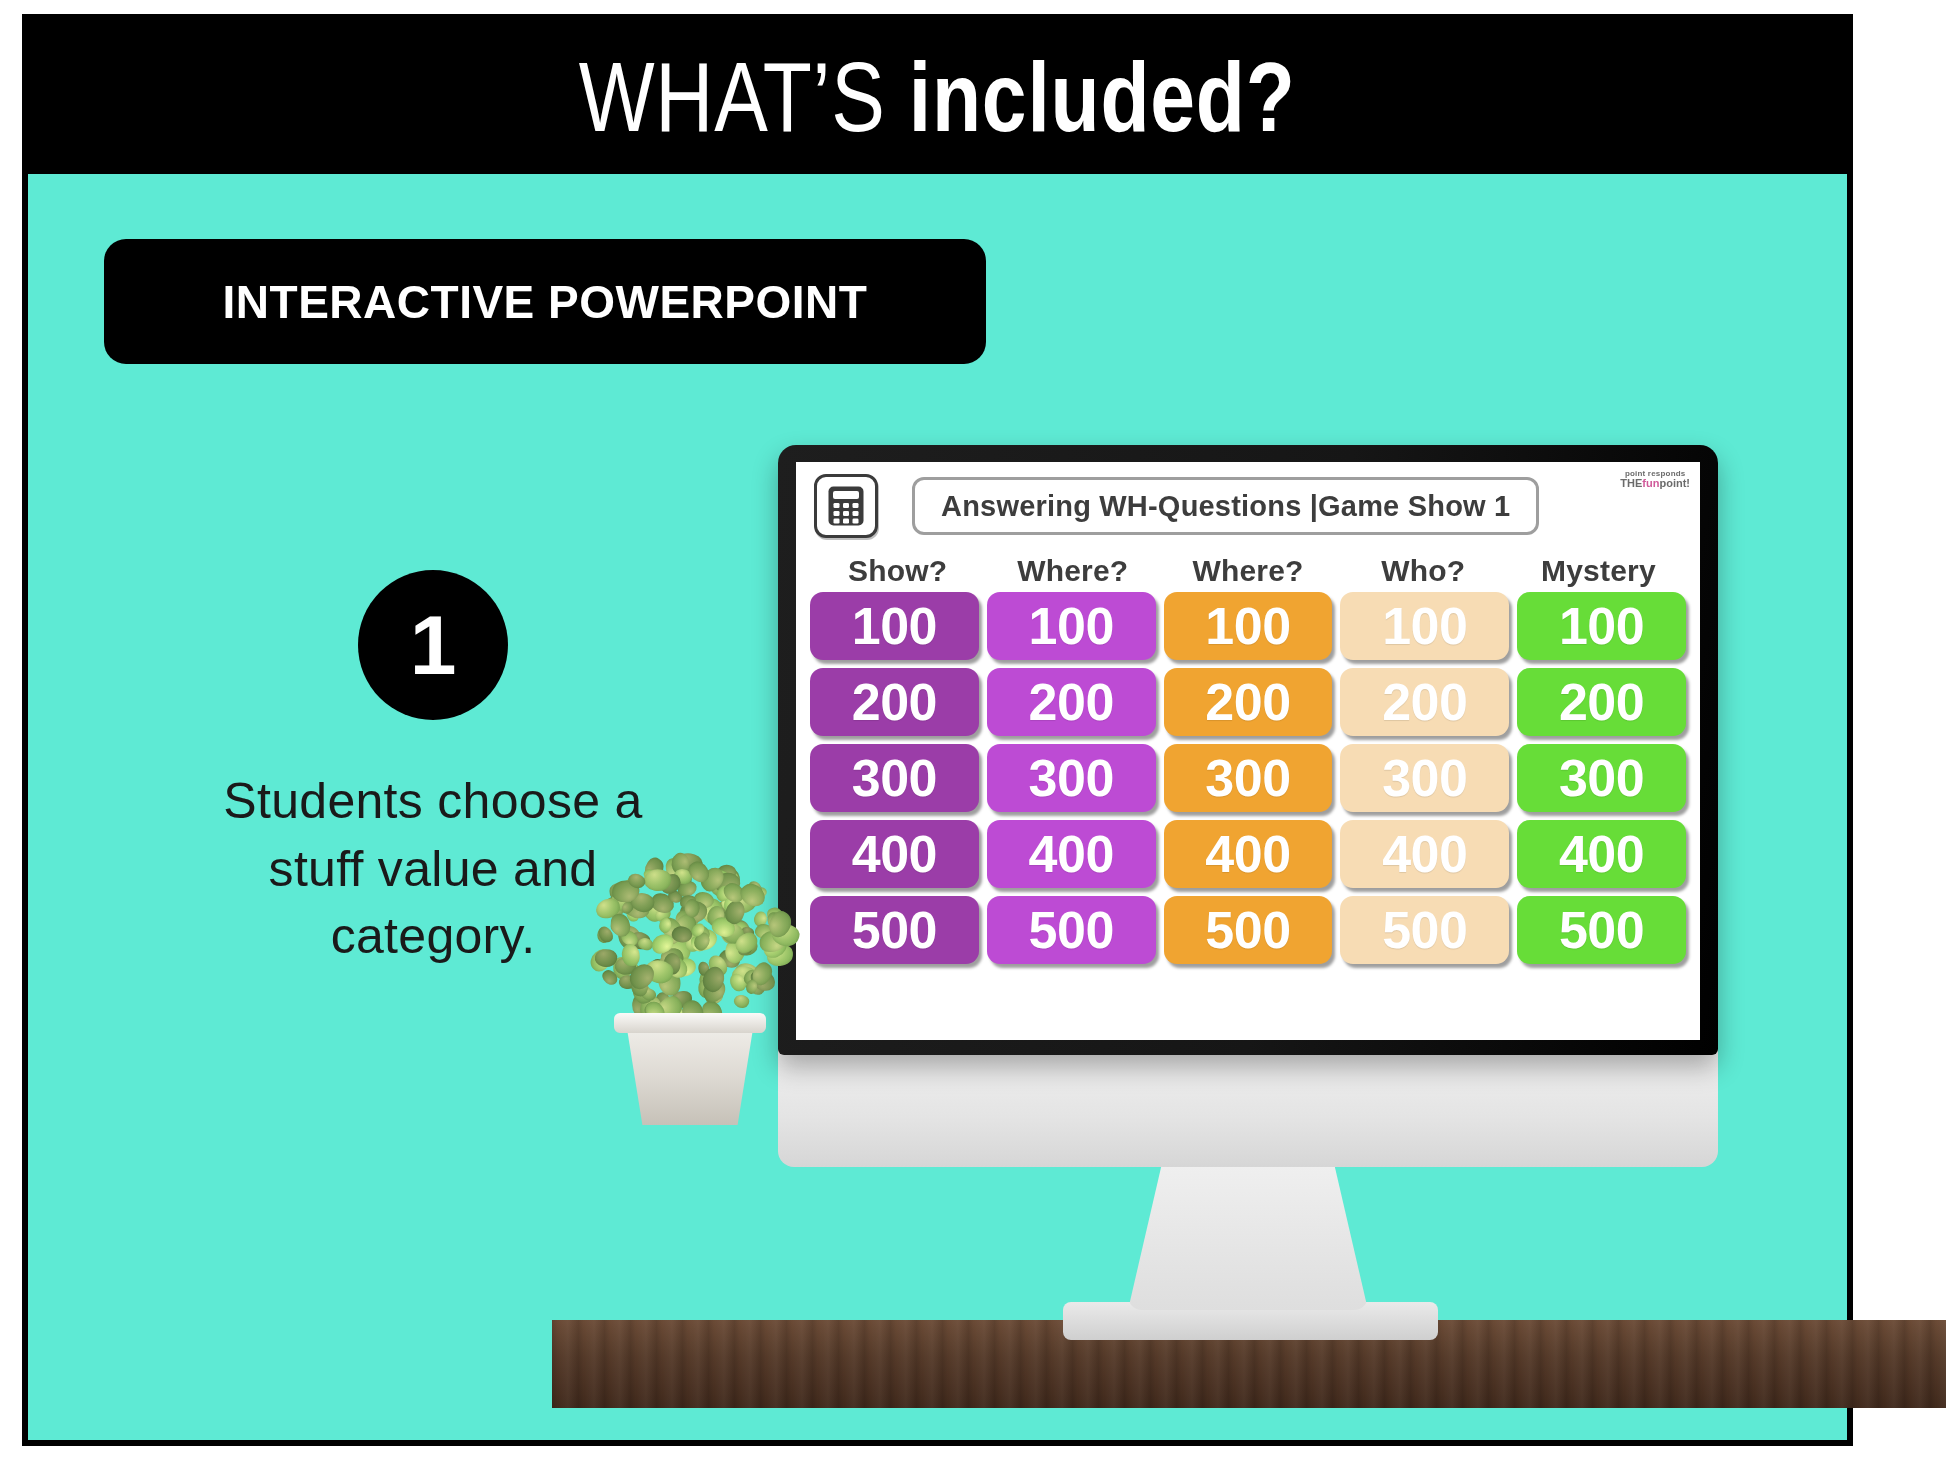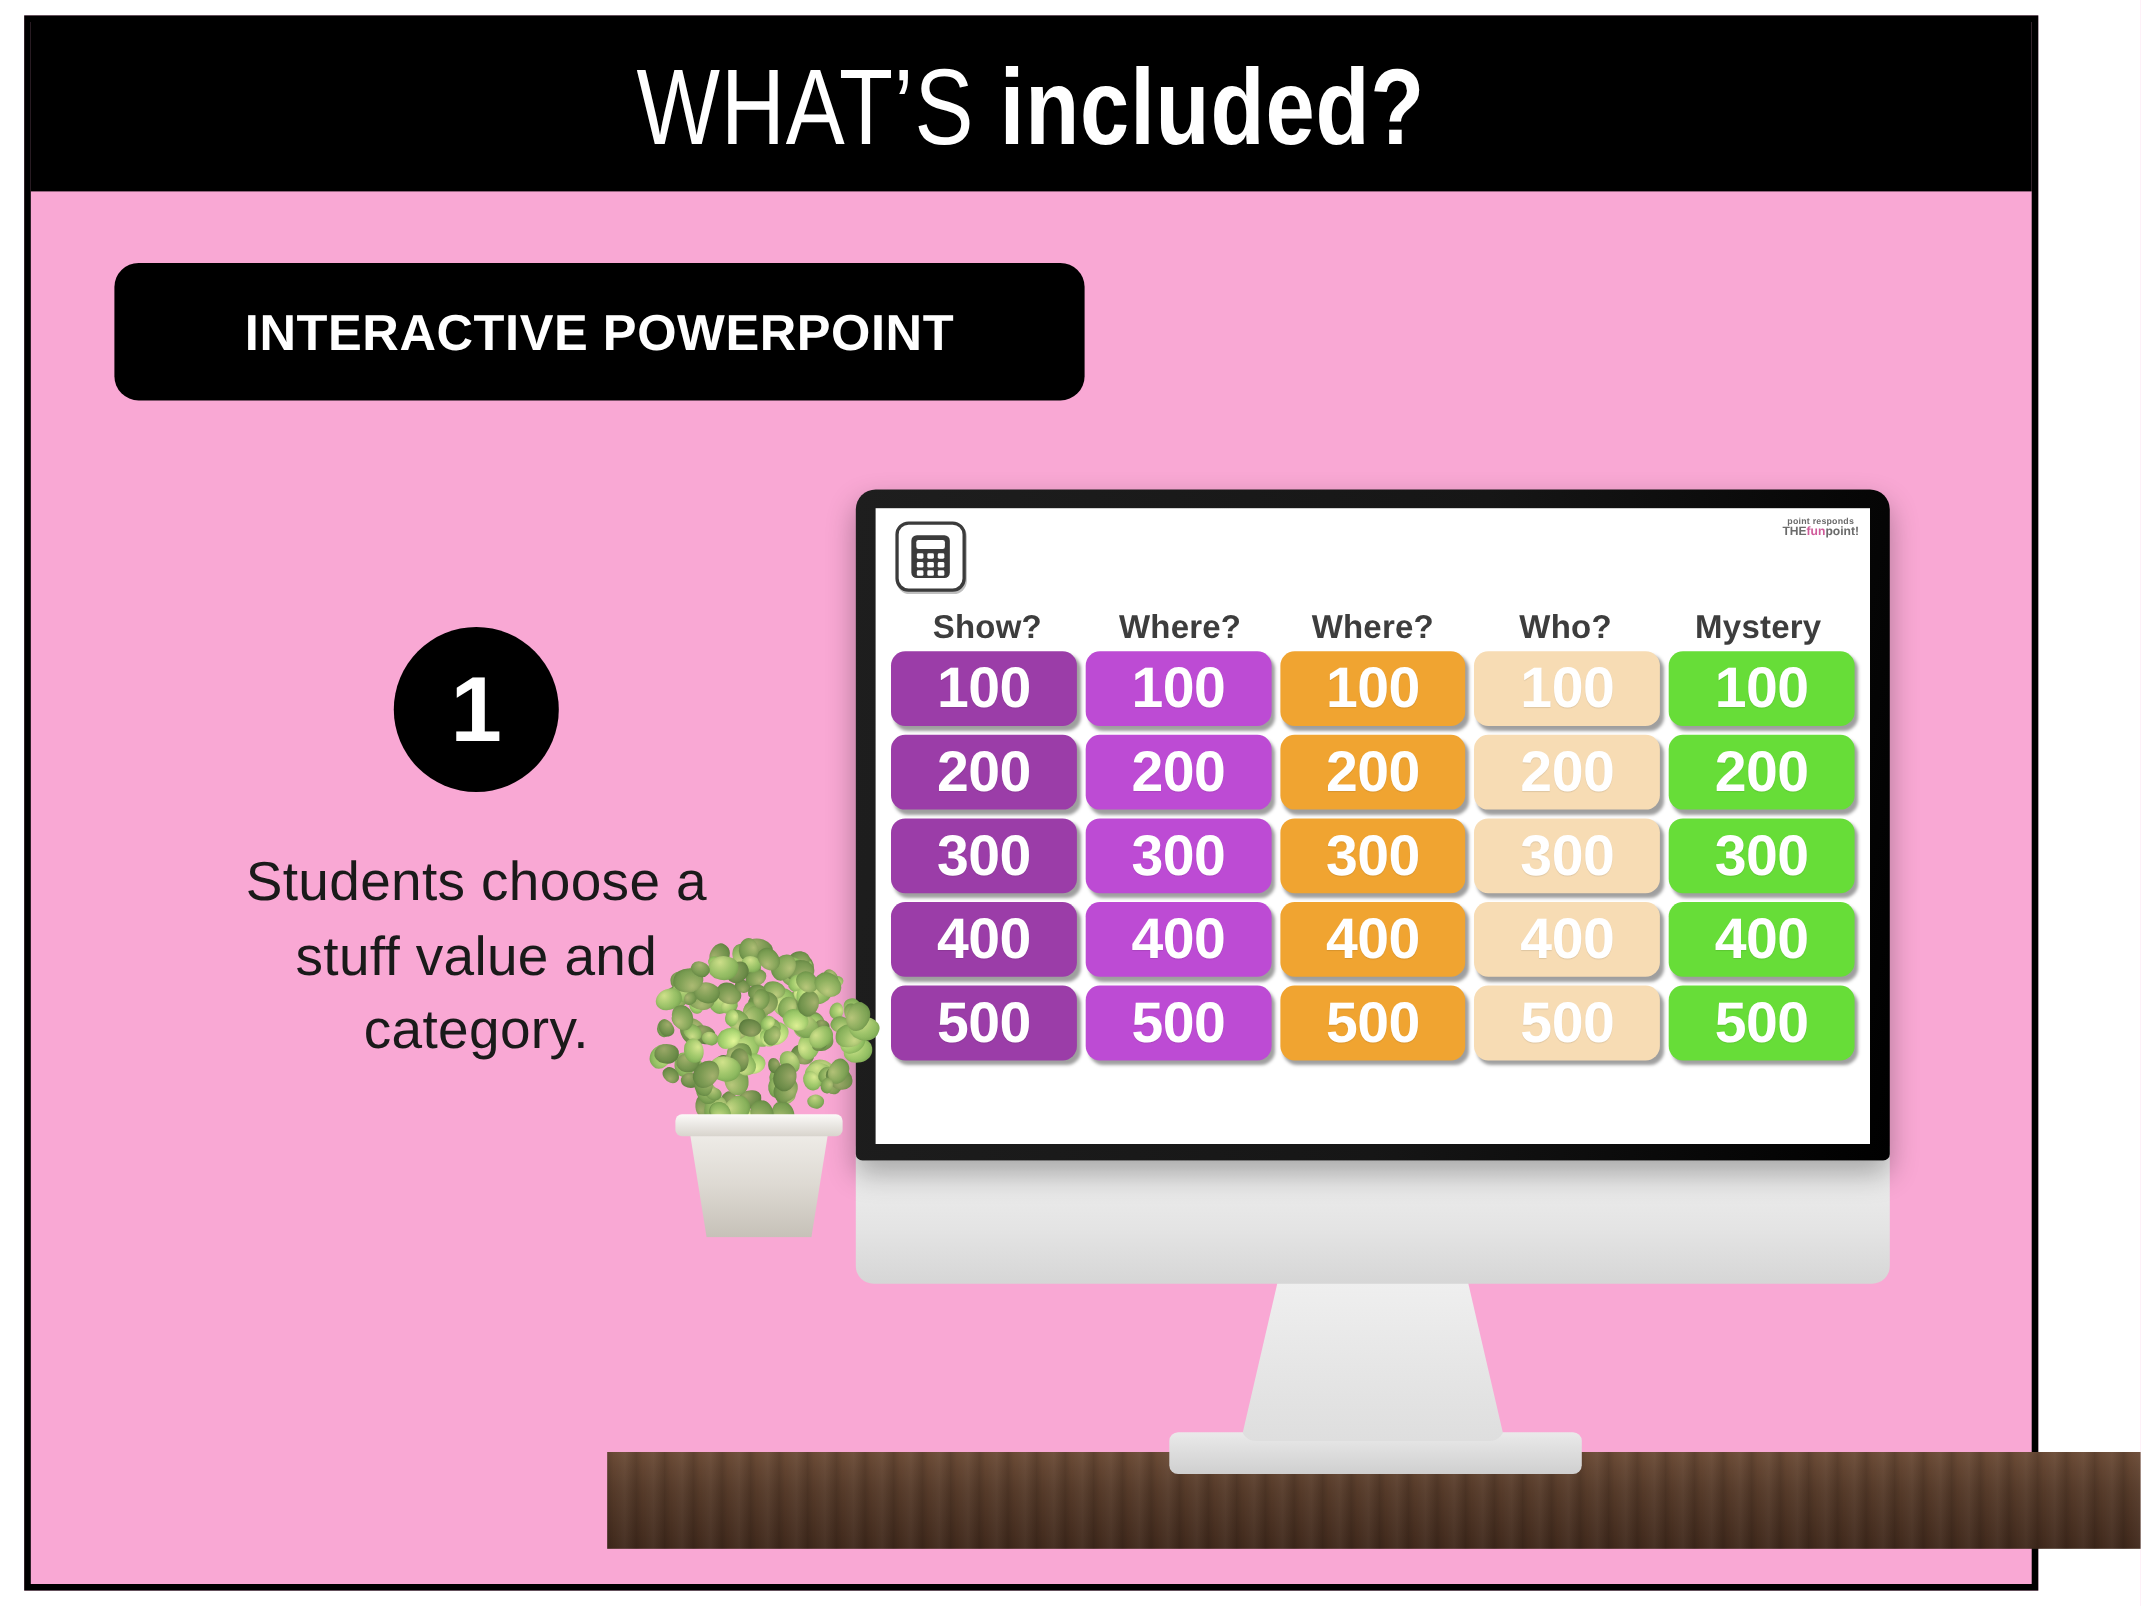--- a/index.html
+++ b/index.html
@@ -9,21 +9,21 @@
     position:relative;
     overflow:hidden;
   }
 
   
   #page-frame{
     position:absolute;
     left:22px; top:14px;
     width:1831px; height:1432px;
     border:6px solid #000;
-    background:#f9a8d4;
+    background:#5eead4;
   }
 
   
   #header-banner{
     position:absolute;
     left:0; top:0;
     width:100%; height:154px;
     background:#000000;
     display:flex; align-items:center; justify-content:center;
   }
@@ -302,20 +302,23 @@
             <rect x="25.5" y="18" width="6" height="5" rx="1.3" fill="#ffffff"></rect>
             <rect x="6.5" y="26" width="6" height="5" rx="1.3" fill="#ffffff"></rect>
             <rect x="16" y="26" width="6" height="5" rx="1.3" fill="#ffffff"></rect>
             <rect x="25.5" y="26" width="6" height="5" rx="1.3" fill="#ffffff"></rect>
             <rect x="6.5" y="33.5" width="6" height="5" rx="1.3" fill="#ffffff"></rect>
             <rect x="16" y="33.5" width="6" height="5" rx="1.3" fill="#ffffff"></rect>
             <rect x="25.5" y="33.5" width="6" height="5" rx="1.3" fill="#ffffff"></rect>
           </svg>
         </div>
 
+        <div id="slide-title-box">
+          <span id="slide-title-text">Answering WH-Questions |Game Show 1</span>
+        </div>
       </div>
 
       <div id="brand-logo">
         <div class="brand-l1">point responds</div>
         <div class="brand-l2"><span>THE</span><span class="accent">fun</span><span>point!</span></div>
       </div>
 
       <div id="cat-row">
         <div class="cat-cell">Show?</div>
         <div class="cat-cell">Where?</div>

